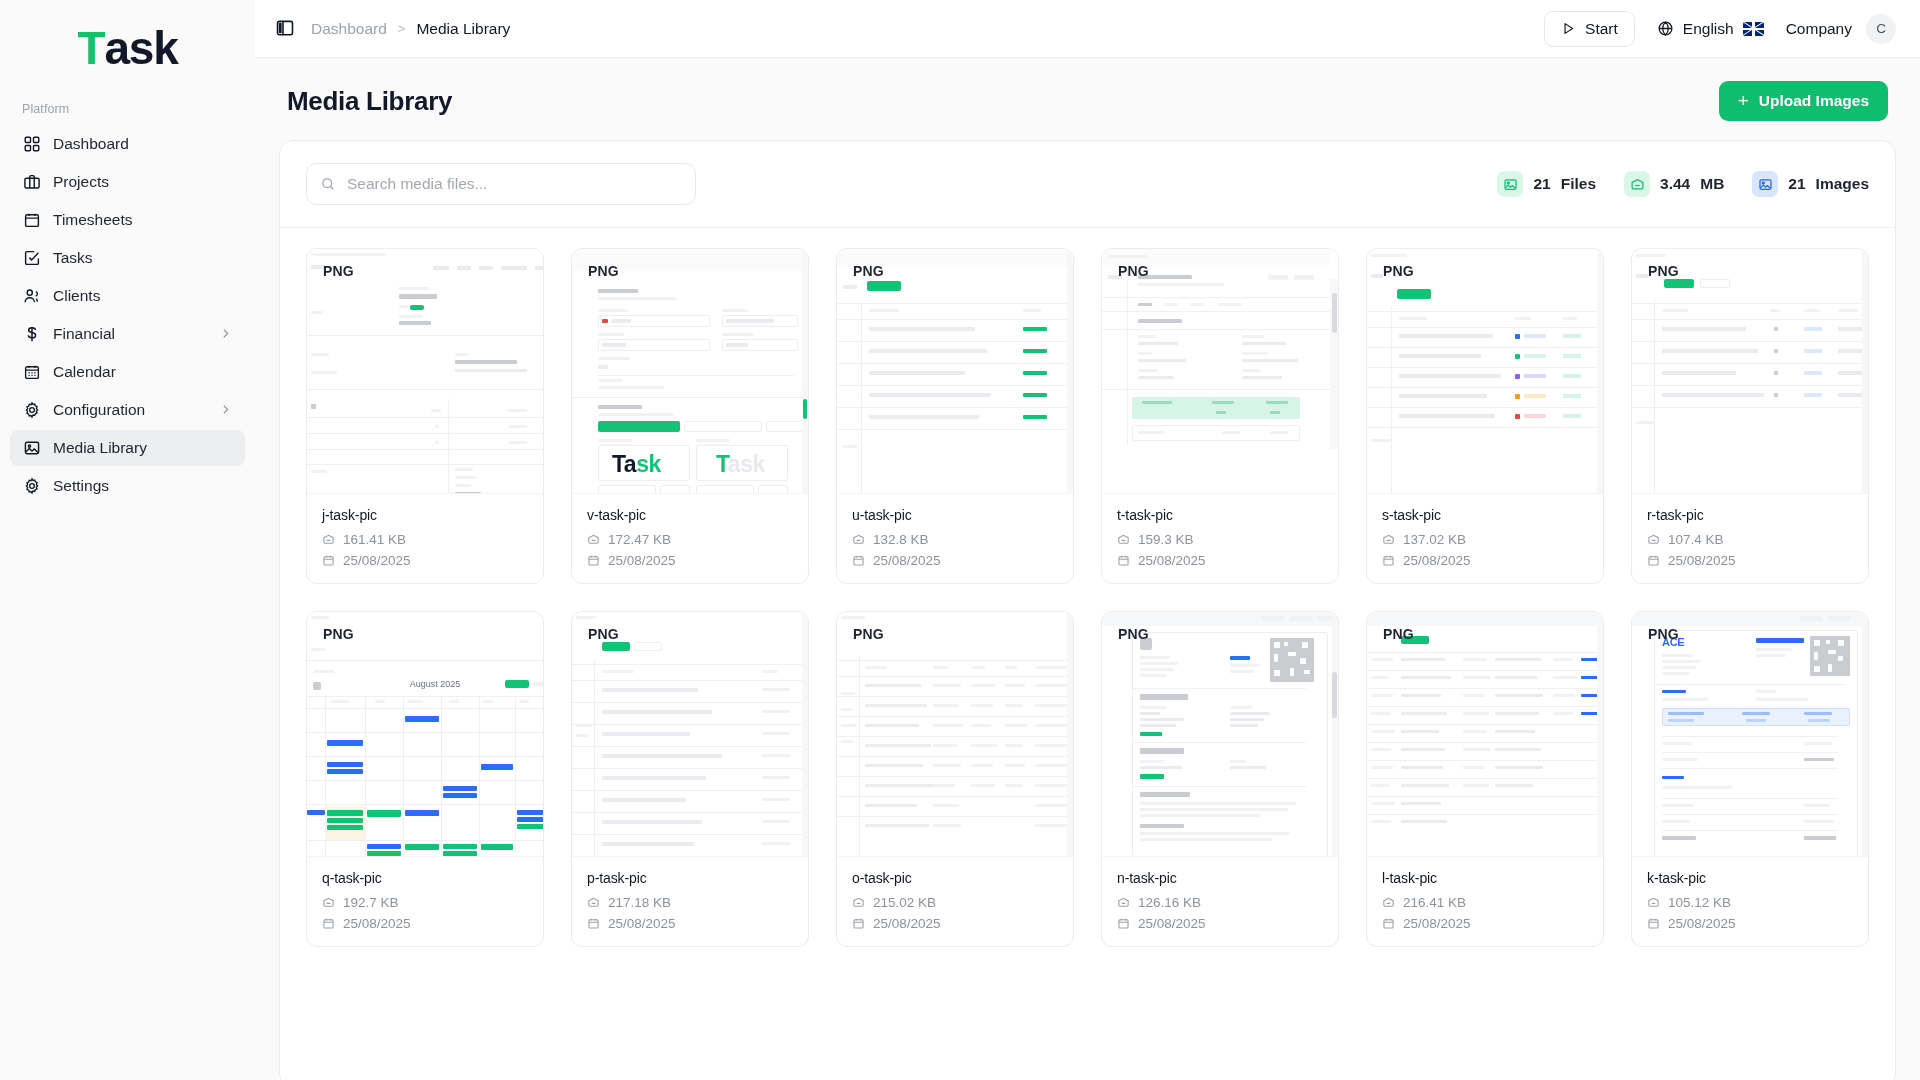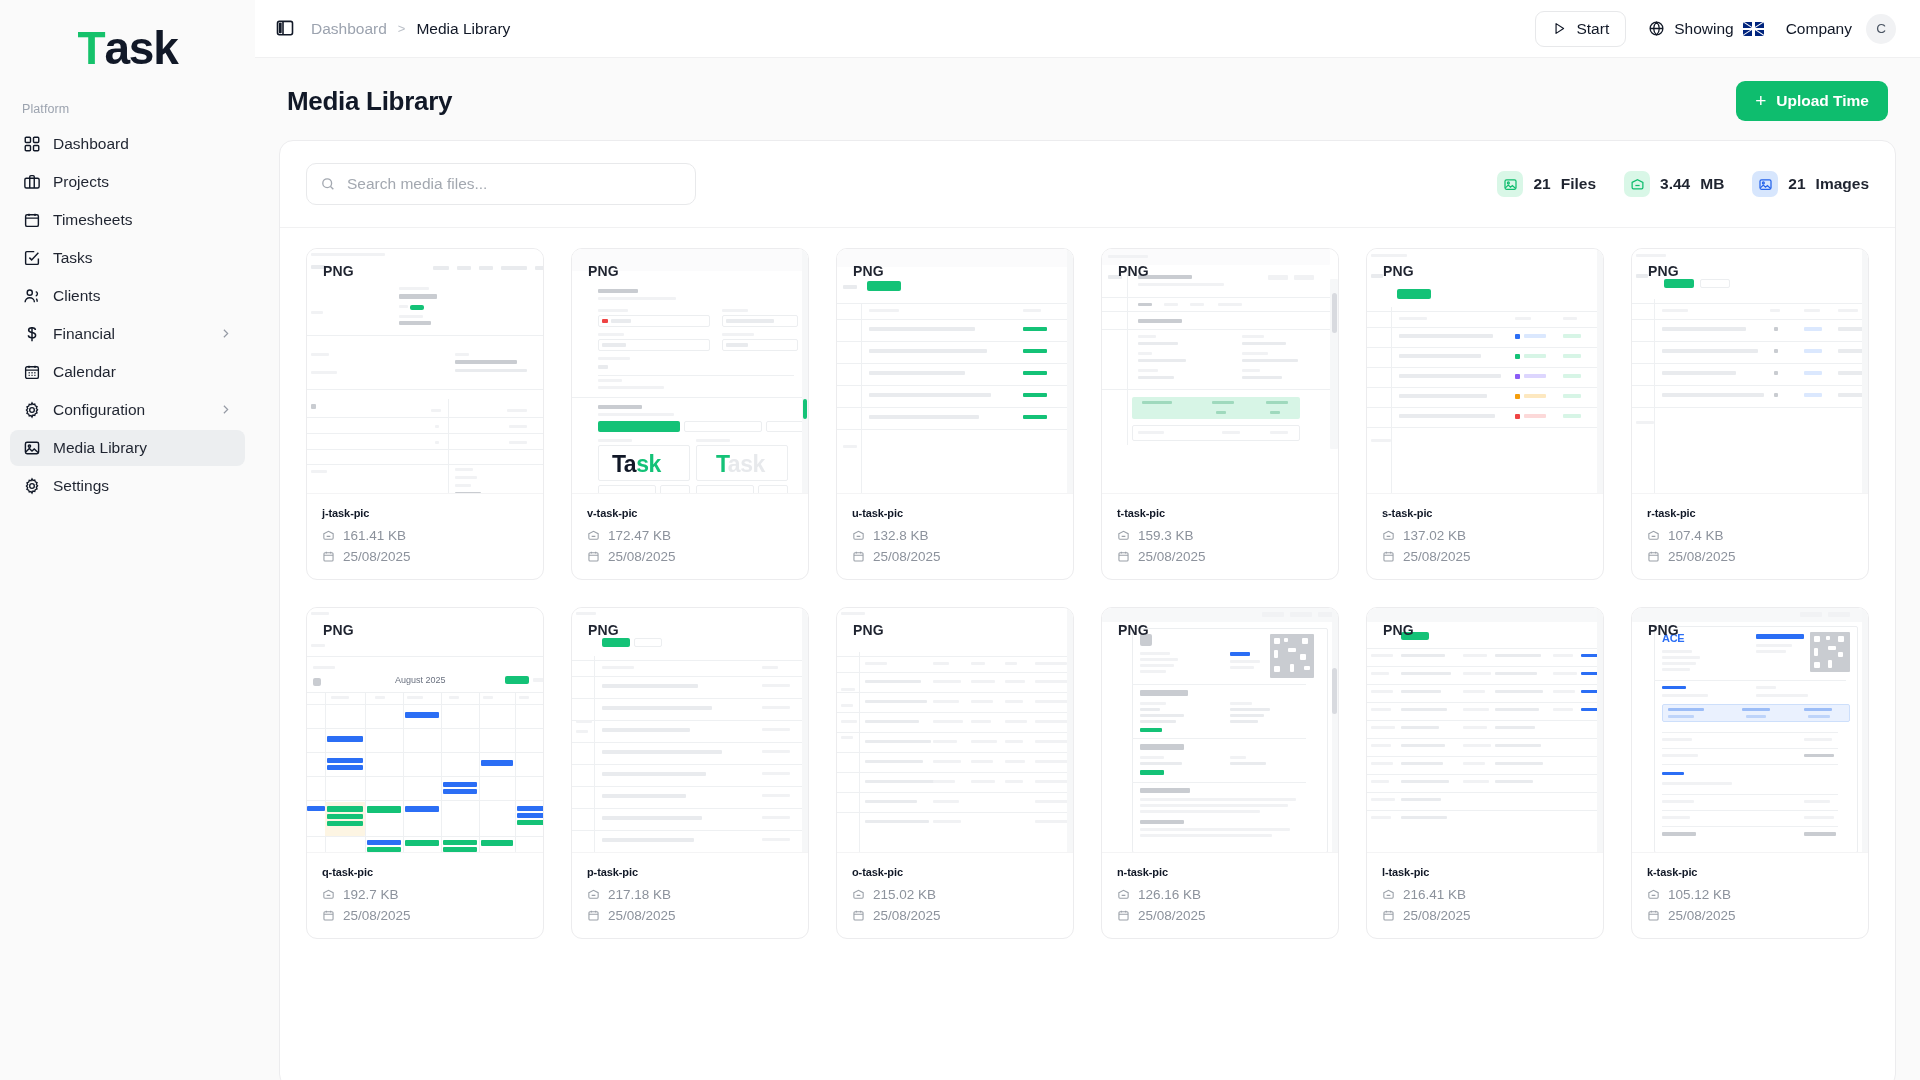--- a/index.html
+++ b/index.html
@@ -152,21 +152,21 @@
   .thumb {
     height: 245px; position: relative; overflow: hidden;
     background: #fff; border-bottom: 1px solid #f4f4f5;
   }
   .thumb .pngtag {
     position: absolute; left: 16px; top: 14px; z-index: 5;
     font-size: 14px; font-weight: 600; color: #1f2430; letter-spacing: .2px;
   }
   .thumb .shot { position: absolute; inset: 0; }
   .meta { padding: 13px 15px 15px 15px; }
-  .meta .fname { font-size: 11px; font-weight: 700; color: #111827; margin-bottom: 9px; letter-spacing: -.1px;}
+  .meta .fname { font-size: 14px; font-weight: 400; color: #111827; margin-bottom: 9px; letter-spacing: -.1px;}
   .meta .row { display: flex; align-items: center; gap: 8px; font-size: 13.5px; color: #8c929c; margin-top: 6px; }
   .meta .row svg { width: 13px; height: 13px; flex: 0 0 13px; display:block; }
 
   
   .pager {
     display: flex; align-items: center; justify-content: space-between;
     padding: 26px 26px 24px 26px;
   }
   .showing { font-size: 15px; color: #8c929c; }
   .showing b { color: #4b5563; font-weight: 700; }
@@ -359,37 +359,37 @@
             </span>
           <span>Start</span>
         </button>
         <div class="lang">
           <span>
               <svg class="globe" viewBox="0 0 24 24" fill="none" stroke="#111827" stroke-width="1.8">
                 <circle cx="12" cy="12" r="9"></circle>
                 <path d="M3 12h18M12 3c2.6 2.4 4 5.6 4 9s-1.4 6.6-4 9c-2.6-2.4-4-5.6-4-9s1.4-6.6 4-9z"></path>
               </svg>
             </span>
-          <span>Showing</span>
+          <span>English</span>
           <span class="flag"></span>
         </div>
         <div class="company">
           <span class="company-name">Company</span>
           <span class="avatar">C</span>
         </div>
       </div>
     </header>
 
     <div class="content">
 
       <div class="page-head">
         <h1 class="page-title">Media Library</h1>
         <button class="upload-btn">
           <span class="plus">+</span>
-          <span>Upload Time</span>
+          <span>Upload Images</span>
         </button>
       </div>
 
       <div class="card-shell">
 
         <div class="filter-bar">
           <div class="search-wrap">
             <span><svg viewBox="0 0 24 24" fill="none" stroke="#a3a8b0" stroke-width="2">
                   <circle cx="10.8" cy="10.8" r="6.6"></circle>
                   <path d="M15.8 15.8l4.2 4.2"></path>
@@ -822,21 +822,21 @@
             </div>
 
             <div class="media-card">
               <div class="thumb">
                 <div class="shot">
                   <div class="sk l" style="left:4px;top:4px;width:18px;height:3px"></div>
                   <div class="sk l" style="left:4px;top:36px;width:14px;height:3px"></div>
                   <div class="hline" style="top:48px"></div>
                   <div class="sk l" style="left:6px;top:58px;width:22px;height:3px"></div>
                   <div class="sk d" style="left:6px;top:70px;width:8px;height:8px;border-radius:2px"></div>
-                  <div style="position:absolute;left:88px;top:67px;width:80px;font-size:9px;color:#6b7280">August 2025</div>
+                  <div style="position:absolute;left:88px;top:67px;width:80px;text-align:center;font-size:9px;color:#6b7280">August 2025</div>
                   <div class="sk g" style="left:198px;top:68px;width:24px;height:8px;border-radius:2px"></div>
                   <div class="sk l" style="left:226px;top:70px;width:14px;height:4px"></div>
                   <div class="hline" style="top:84px"></div>
                   <div class="sk l" style="left:24px;top:88px;width:18px;height:3px"></div>
                   <div class="sk l" style="left:68px;top:88px;width:10px;height:3px"></div>
                   <div class="sk l" style="left:100px;top:88px;width:16px;height:3px"></div>
                   <div class="sk l" style="left:142px;top:88px;width:10px;height:3px"></div>
                   <div class="sk l" style="left:176px;top:88px;width:10px;height:3px"></div>
                   <div class="sk l" style="left:212px;top:88px;width:10px;height:3px"></div>
                   <div class="hline" style="top:96px"></div>

